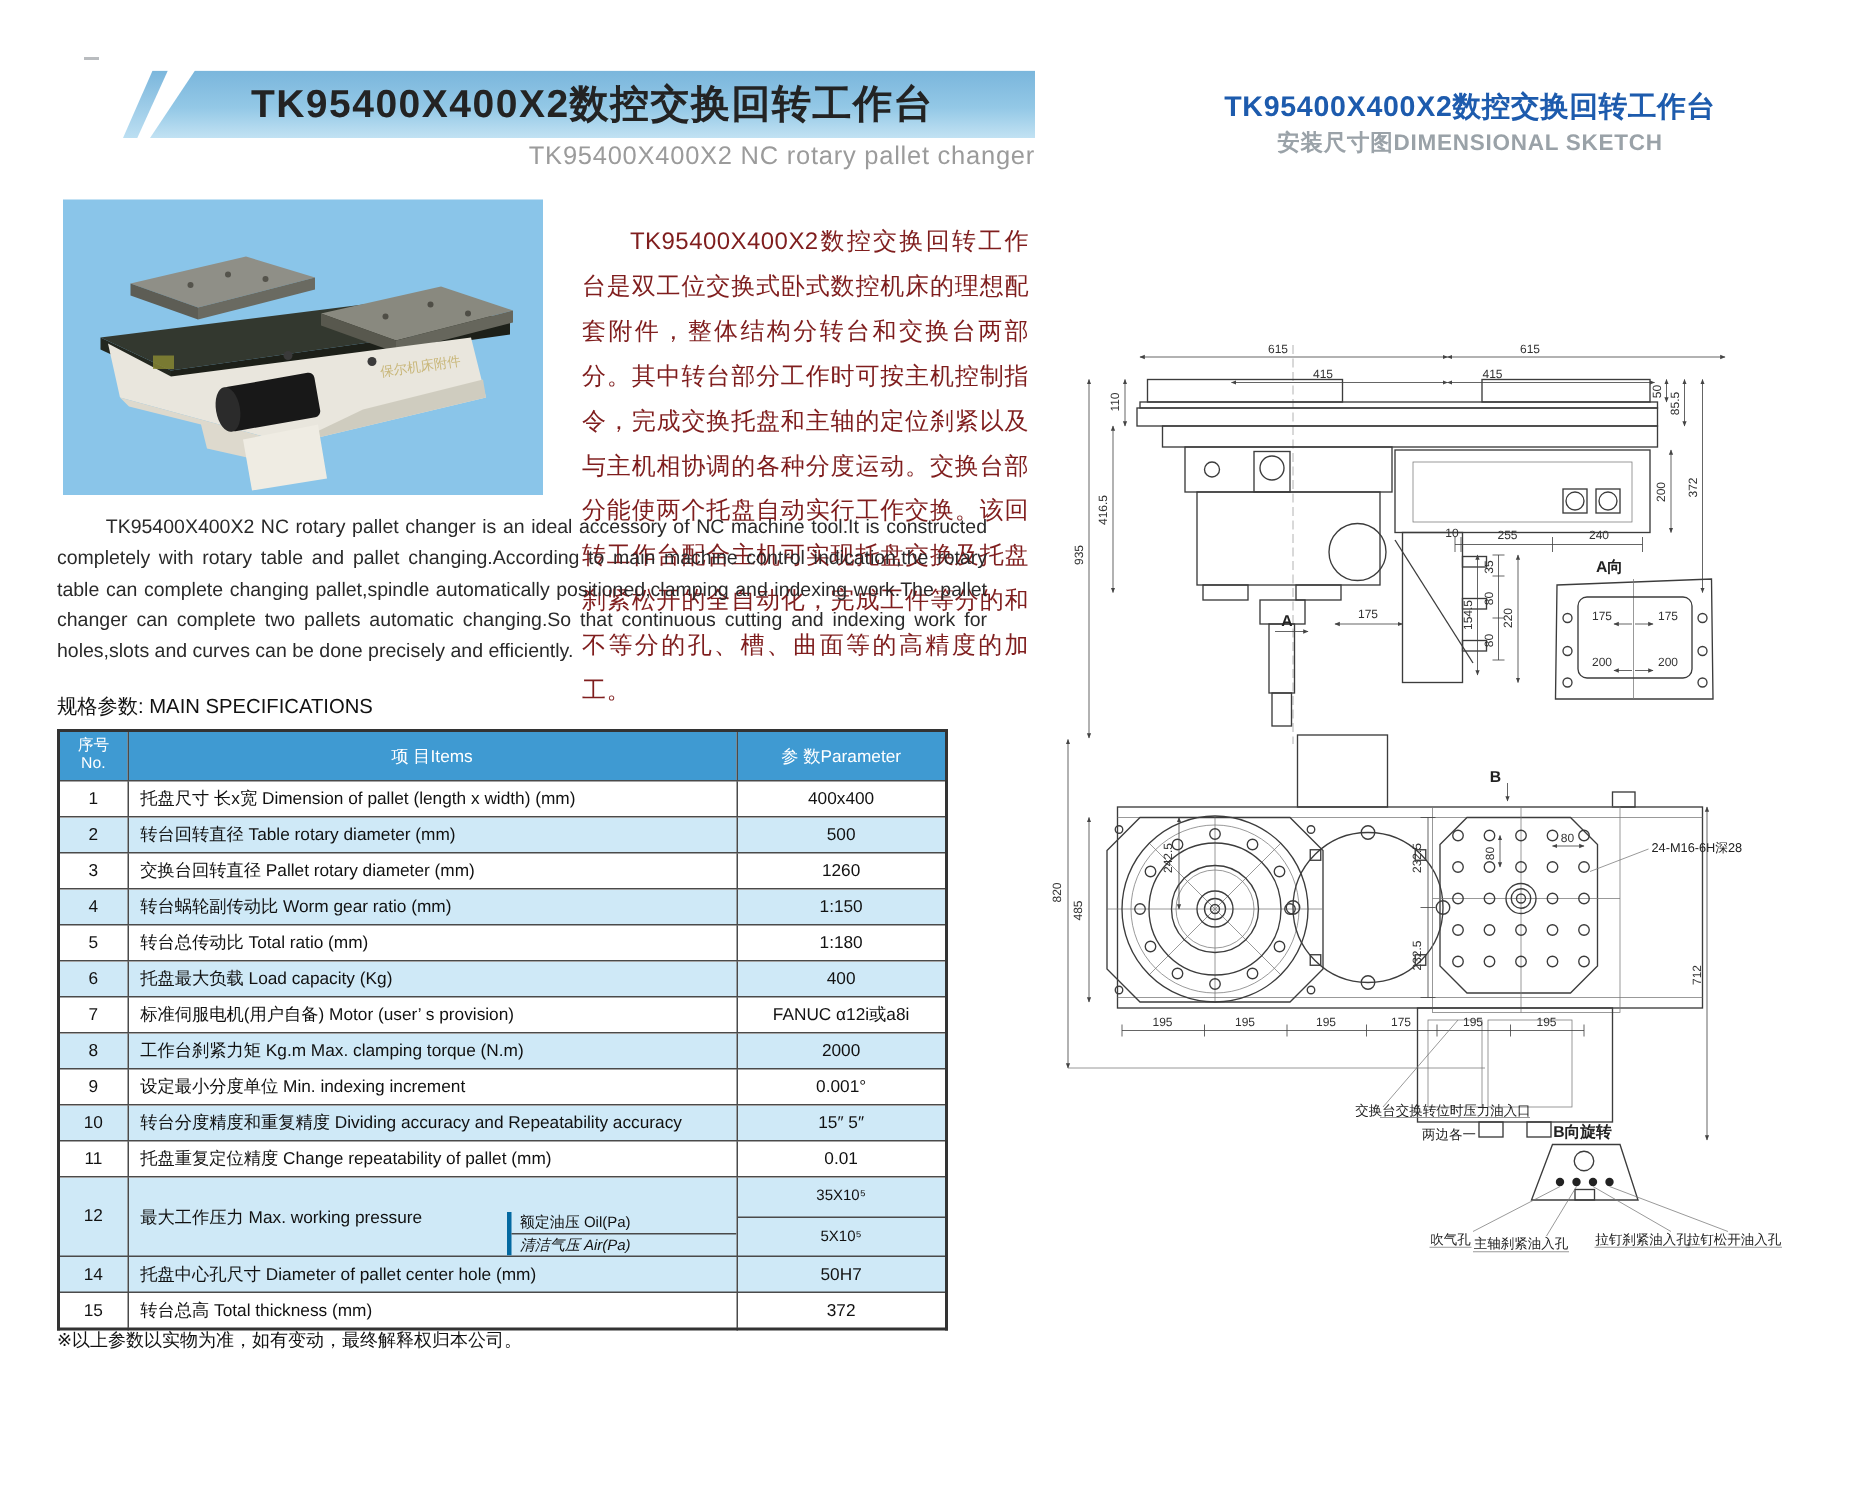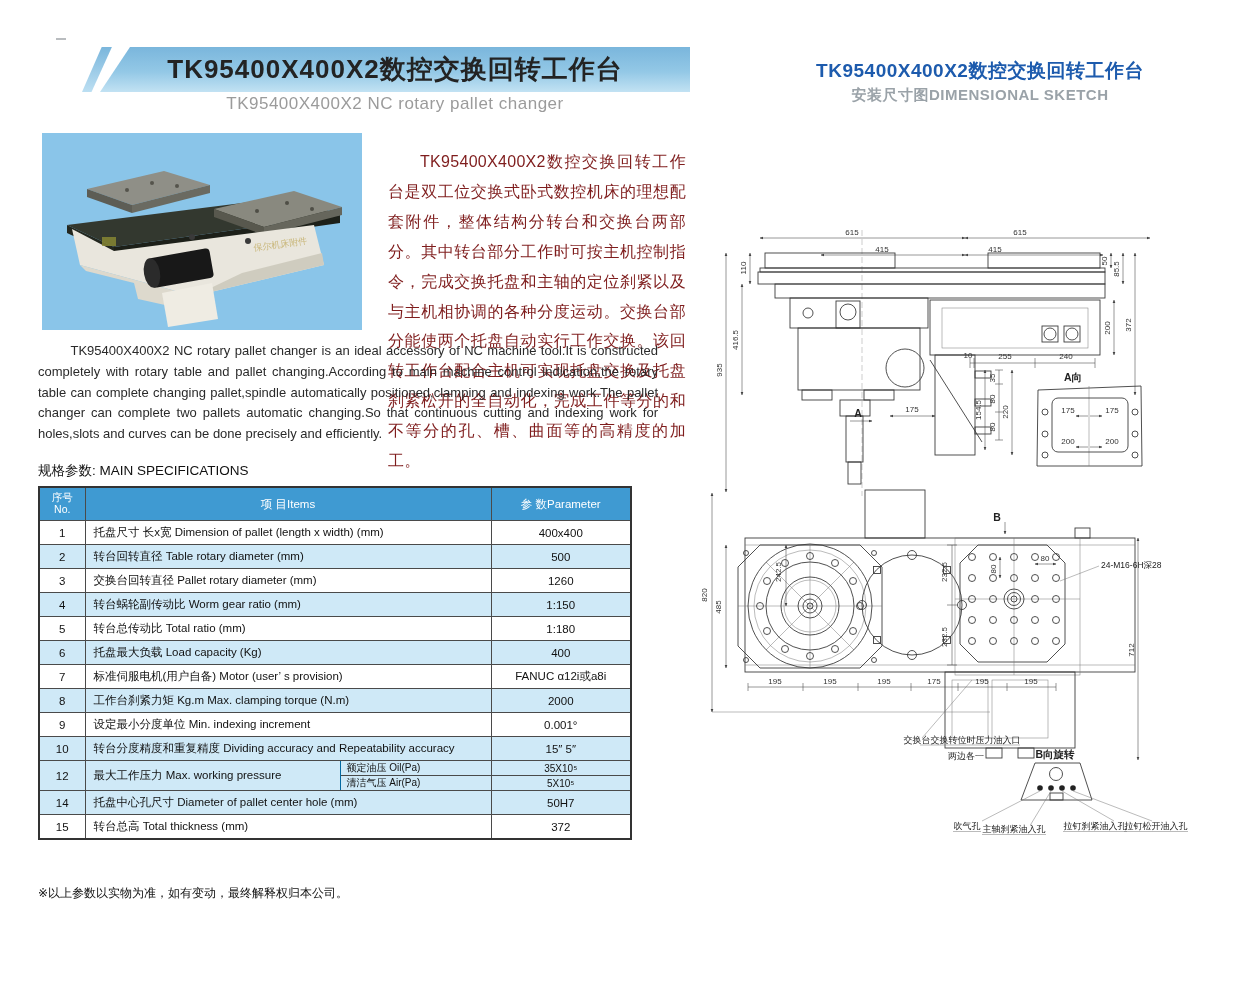--- a/index.html
+++ b/index.html
@@ -9,21 +9,21 @@
   
   .banner{left:100px;top:47px;width:590px;height:45px;
     background:linear-gradient(180deg,#7ab6dc 0%,#93c8e6 55%,#c2e2f3 100%);
     clip-path:polygon(30px 0,100% 0,100% 100%,0 100%);
     display:flex;align-items:center;justify-content:center;}
   .banner-sliver{left:82px;top:47px;width:34px;height:45px;
     background:linear-gradient(180deg,#7ab6dc,#bcdff2);
     clip-path:polygon(58% 0,88% 0,28% 100%,0 100%);}
   .corner-dash{left:56px;top:38px;width:10px;height:2px;background:#b9bcbf;}
   .banner-title{font-size:26px;font-weight:bold;color:#232323;letter-spacing:1px;}
-  .left-sub{left:100px;top:94px;width:590px;text-align:center;
+  .left-sub{left:100px;top:94px;width:590px;text-align:right;
     font-size:17px;color:#9b9b9b;letter-spacing:.5px;}
   
   .photo{left:42px;top:133px;width:320px;height:197px;background:#8ac5e9;}
   
   .zh-desc{left:388px;top:147px;width:298px;font-size:16px;line-height:1.87;
     text-align:justify;text-indent:2em;color:#7f1d1d;letter-spacing:.3px;}
   .en-desc{left:38px;top:341px;width:620px;font-size:13px;line-height:1.6;
     text-align:justify;text-indent:2.5em;color:#2a2a2a;}
   
   .spec-head{left:38px;top:462px;font-size:13.5px;color:#111;}
@@ -35,23 +35,23 @@
   .th-no{font-size:10.5px;line-height:1.1;}
   .col-no{width:46px;}.col-item{width:406px;}.col-val{width:140px;}
   tbody td{height:21px;}
   td.c-no{text-align:center;}
   td.c-item{padding-left:8px;text-align:left;}
   td.c-val{text-align:center;}
   tr.even td{background:#cfe9f7;}
   td.split{padding:0;}
   .split-wrap{display:flex;height:100%;align-items:stretch;}
   .split-main{flex:1;display:flex;align-items:center;padding-left:8px;}
-  .split-subs{width:150px;border-left:1px solid #0369a1;display:flex;flex-direction:column;}
+  .split-subs{width:150px;border-left:3px solid #0369a1;display:flex;flex-direction:column;margin-top:23px;}
   .split-subs .sub{flex:1;display:flex;align-items:center;padding-left:6px;font-size:10px;}
-  .split-subs .sub + .sub{border-top:1px solid #4a4a4a;}
+  .split-subs .sub + .sub{border-top:1px solid #4a4a4a;font-style:italic;}
   .split-vals{display:flex;flex-direction:column;height:100%;justify-content:flex-end;}
   .split-vals .sub{flex:1;display:flex;align-items:center;justify-content:center;font-size:10px;}
   .split-vals .sub + .sub{border-top:1px solid #4a4a4a;}
   .spec-note{left:38px;top:885px;font-size:12px;color:#111;}
   
   .right-title{left:740px;top:58px;width:480px;text-align:center;
     font-size:19px;font-weight:bold;color:#1d5bad;letter-spacing:.5px;}
   .right-sub{left:740px;top:86px;width:480px;text-align:center;
     font-size:15px;font-weight:bold;color:#9aa2a8;letter-spacing:.5px;}
   .sketch{left:690px;top:200px;}
@@ -175,20 +175,25 @@
         </tr>
       <tr>
           <td class="c-no">9</td>
           <td class="c-item">设定最小分度单位 Min. indexing increment</td>
           <td class="c-val">0.001°</td>
         </tr>
       <tr class="even">
           <td class="c-no">10</td>
           <td class="c-item">转台分度精度和重复精度 Dividing accuracy and Repeatability accuracy</td>
           <td class="c-val">15″ 5″</td>
+        </tr>
+      <tr>
+          <td class="c-no">11</td>
+          <td class="c-item">托盘重复定位精度 Change repeatability of pallet (mm)</td>
+          <td class="c-val">0.01</td>
         </tr>
       <tr class="even">
         <td class="c-no">12</td>
         <td class="c-item split">
           <div class="split-wrap">
             <div class="split-main">最大工作压力 Max. working pressure</div>
             <div class="split-subs">
               <div class="sub">额定油压 Oil(Pa)</div>
               <div class="sub">清洁气压 Air(Pa)</div>
             </div>

